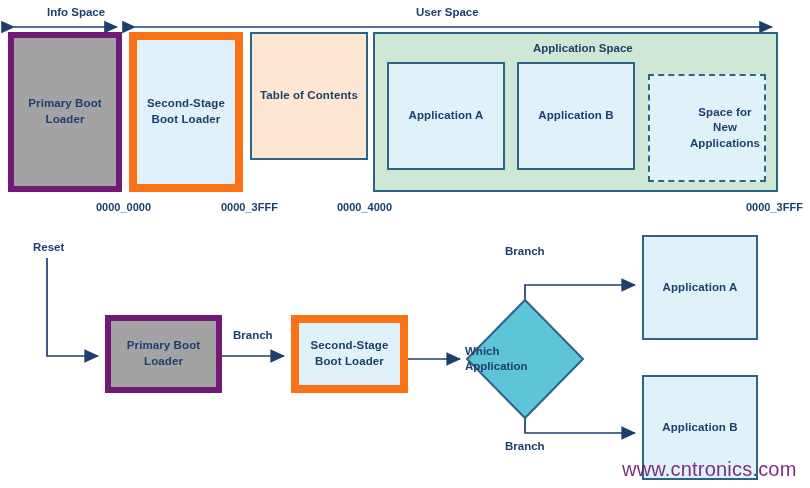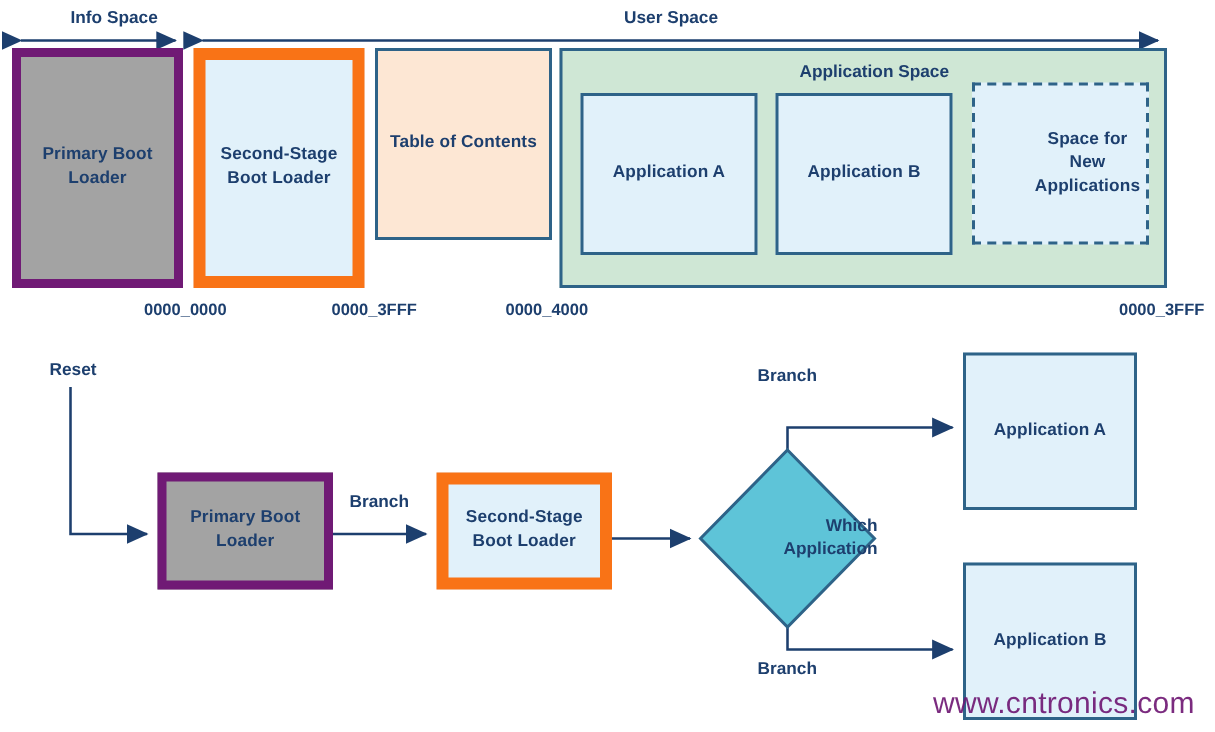--- a/index.html
+++ b/index.html
@@ -68,21 +68,21 @@
   .flowlabel {
     position: absolute;
     color: #1d3f6e;
     font-weight: bold;
     font-size: 11.5px;
     white-space: nowrap;
   }
   .diamond-text {
     position: absolute;
     width: 120px;
-    text-align: right;
+    text-align: left;
     color: #1d3f6e;
     font-weight: bold;
     font-size: 11.5px;
     line-height: 1.3;
     pointer-events: none;
   }
   .watermark {
     position: absolute;
     color: #701a75;
     font-size: 20px;
@@ -162,21 +162,21 @@
   <div class="app-space-title" style="left:533px; top:42px;">Application Space</div>
 
   <div class="box b-appbox" style="left:387px; top:62px; width:118px; height:108px;">
     <span style="white-space:pre-line;">Application A</span>
   </div>
 
   <div class="box b-appbox" style="left:517px; top:62px; width:118px; height:108px;">
     <span style="white-space:pre-line;">Application B</span>
   </div>
 
-  <div class="box b-dashed" style="left:648px; top:55px; width:118px; height:108px;padding-left:36px;">
+  <div class="box b-dashed" style="left:648px; top:74px; width:118px; height:108px;padding-left:36px;">
     <span style="white-space:pre-line;">Space for
 New Applications</span>
   </div>
 
   <div class="addr" style="left:96px; top:201px;">0000_0000</div>
 
   <div class="addr" style="left:221px; top:201px;">0000_3FFF</div>
 
   <div class="addr" style="left:337px; top:201px;">0000_4000</div>
 

